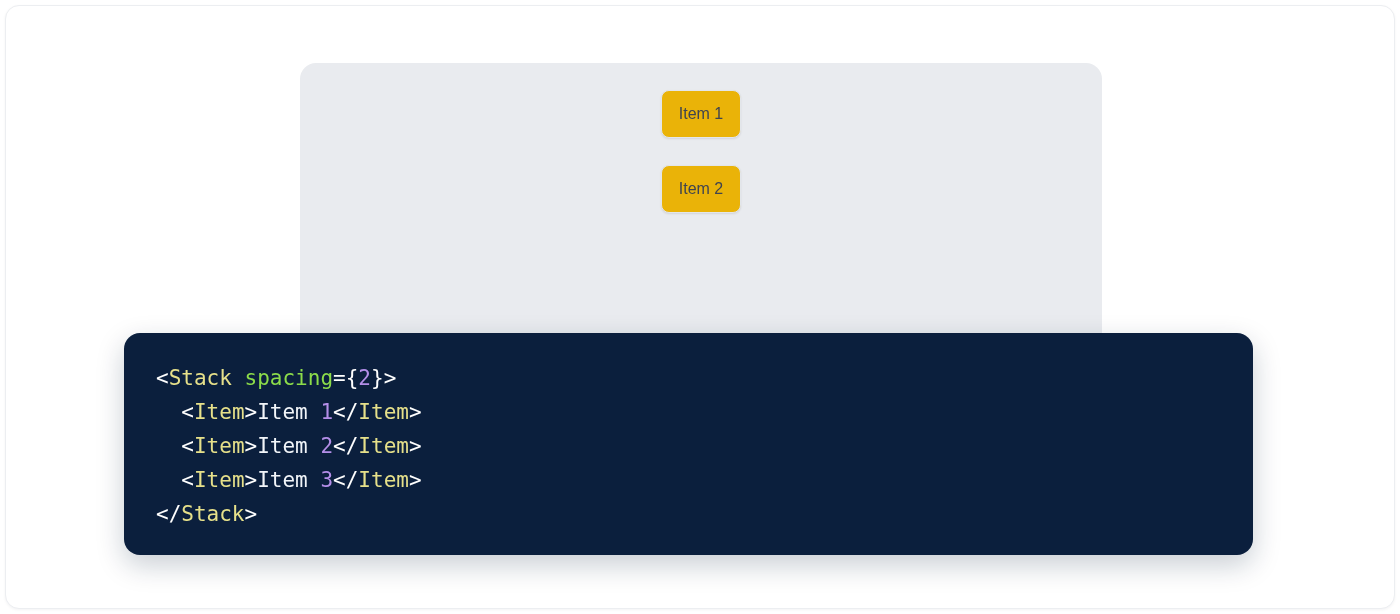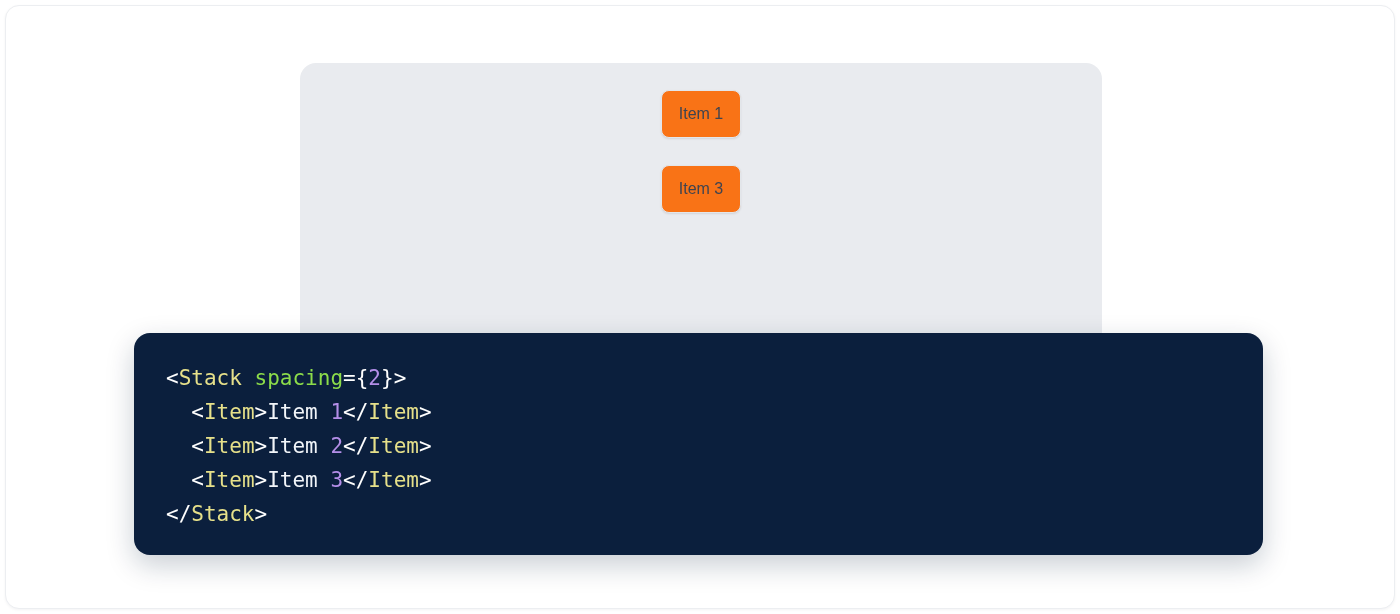--- a/index.html
+++ b/index.html
@@ -54,38 +54,38 @@
     width: 100%;
     display: flex;
     flex-direction: column;
     align-items: center;
     gap: 27px;
   }
 
   .stack-item {
     width: 80px;
     height: 48px;
-    background: #f97316;
+    background: #eab308;
     border: 1px solid #e3e6ea;
     border-radius: 8px;
     display: flex;
     align-items: center;
     justify-content: center;
     font-size: 16px;
     color: #3f4450;
     font-family: "Liberation Sans", sans-serif;
     box-shadow: 0 1px 2px rgba(15, 23, 42, 0.10);
     line-height: 1;
     white-space: nowrap;
   }
 
   
   .code-block {
     position: absolute;
-    left: 128px;
+    left: 118px;
     top: 327px;
     width: 1129px;
     height: 222px;
     background: #0b1f3d;
     border-radius: 16px;
     box-shadow: 0 10px 28px rgba(11, 31, 61, 0.22);
     padding: 28px 32px;
     overflow: hidden;
   }
 
@@ -111,21 +111,21 @@
 <body>
 
 <div id="root">
 
   <div class="outer-card">
 
     <div class="preview-panel">
       <div class="stack" id="stack-container">
 
       <div class="stack-item">Item 1</div>
-          <div class="stack-item">Item 3</div>
+          <div class="stack-item">Item 2</div>
         </div>
     </div>
 
     <div class="code-block">
       <pre class="code-pre" id="code-pre"><span class="code-line"><span class="tok-punct">&lt;</span><span class="tok-tag">Stack</span><span class="tok-punct"> </span><span class="tok-attr">spacing</span><span class="tok-punct">={</span><span class="tok-num">2</span><span class="tok-punct">}&gt;</span></span><span class="code-line"><span class="tok-punct">  </span><span class="tok-punct">&lt;</span><span class="tok-tag">Item</span><span class="tok-punct">&gt;</span><span class="tok-text">Item </span><span class="tok-num">1</span><span class="tok-punct">&lt;/</span><span class="tok-tag">Item</span><span class="tok-punct">&gt;</span></span><span class="code-line"><span class="tok-punct">  </span><span class="tok-punct">&lt;</span><span class="tok-tag">Item</span><span class="tok-punct">&gt;</span><span class="tok-text">Item </span><span class="tok-num">2</span><span class="tok-punct">&lt;/</span><span class="tok-tag">Item</span><span class="tok-punct">&gt;</span></span><span class="code-line"><span class="tok-punct">  </span><span class="tok-punct">&lt;</span><span class="tok-tag">Item</span><span class="tok-punct">&gt;</span><span class="tok-text">Item </span><span class="tok-num">3</span><span class="tok-punct">&lt;/</span><span class="tok-tag">Item</span><span class="tok-punct">&gt;</span></span><span class="code-line"><span class="tok-punct">&lt;/</span><span class="tok-tag">Stack</span><span class="tok-punct">&gt;</span></span></pre>
     </div>
 
   </div>
 
 </div>

